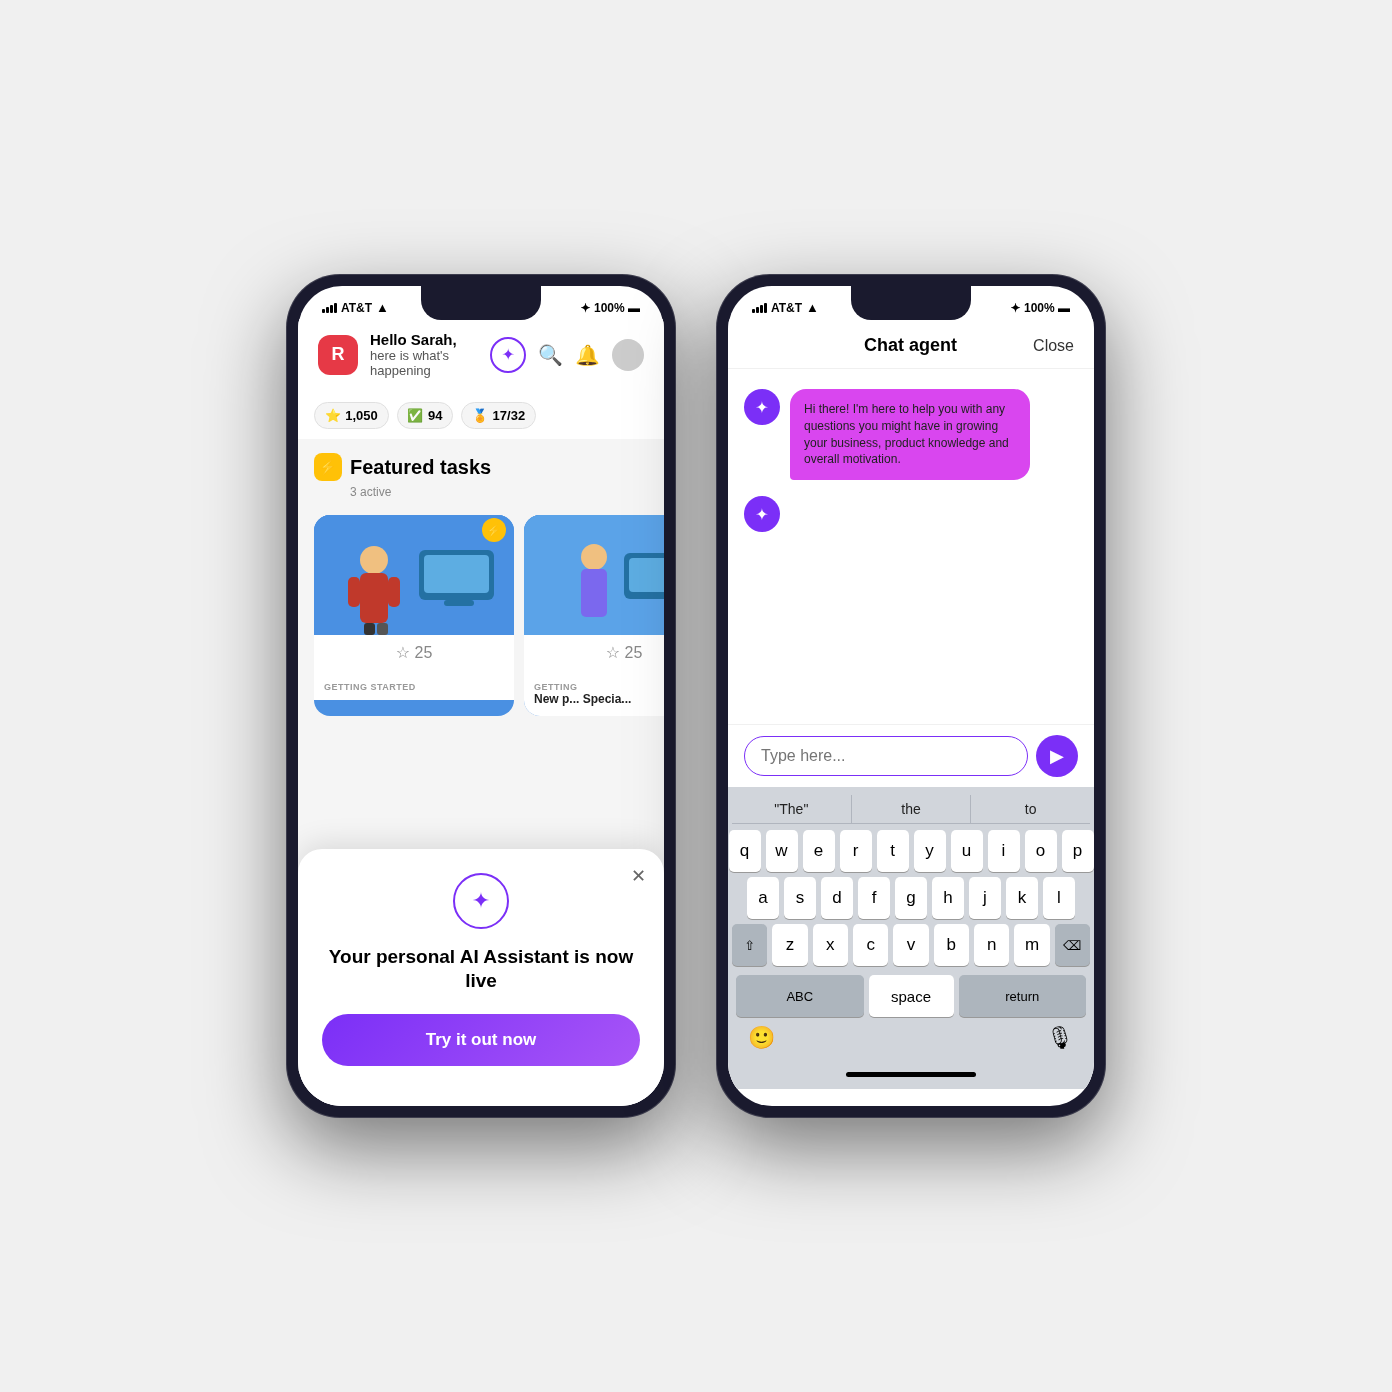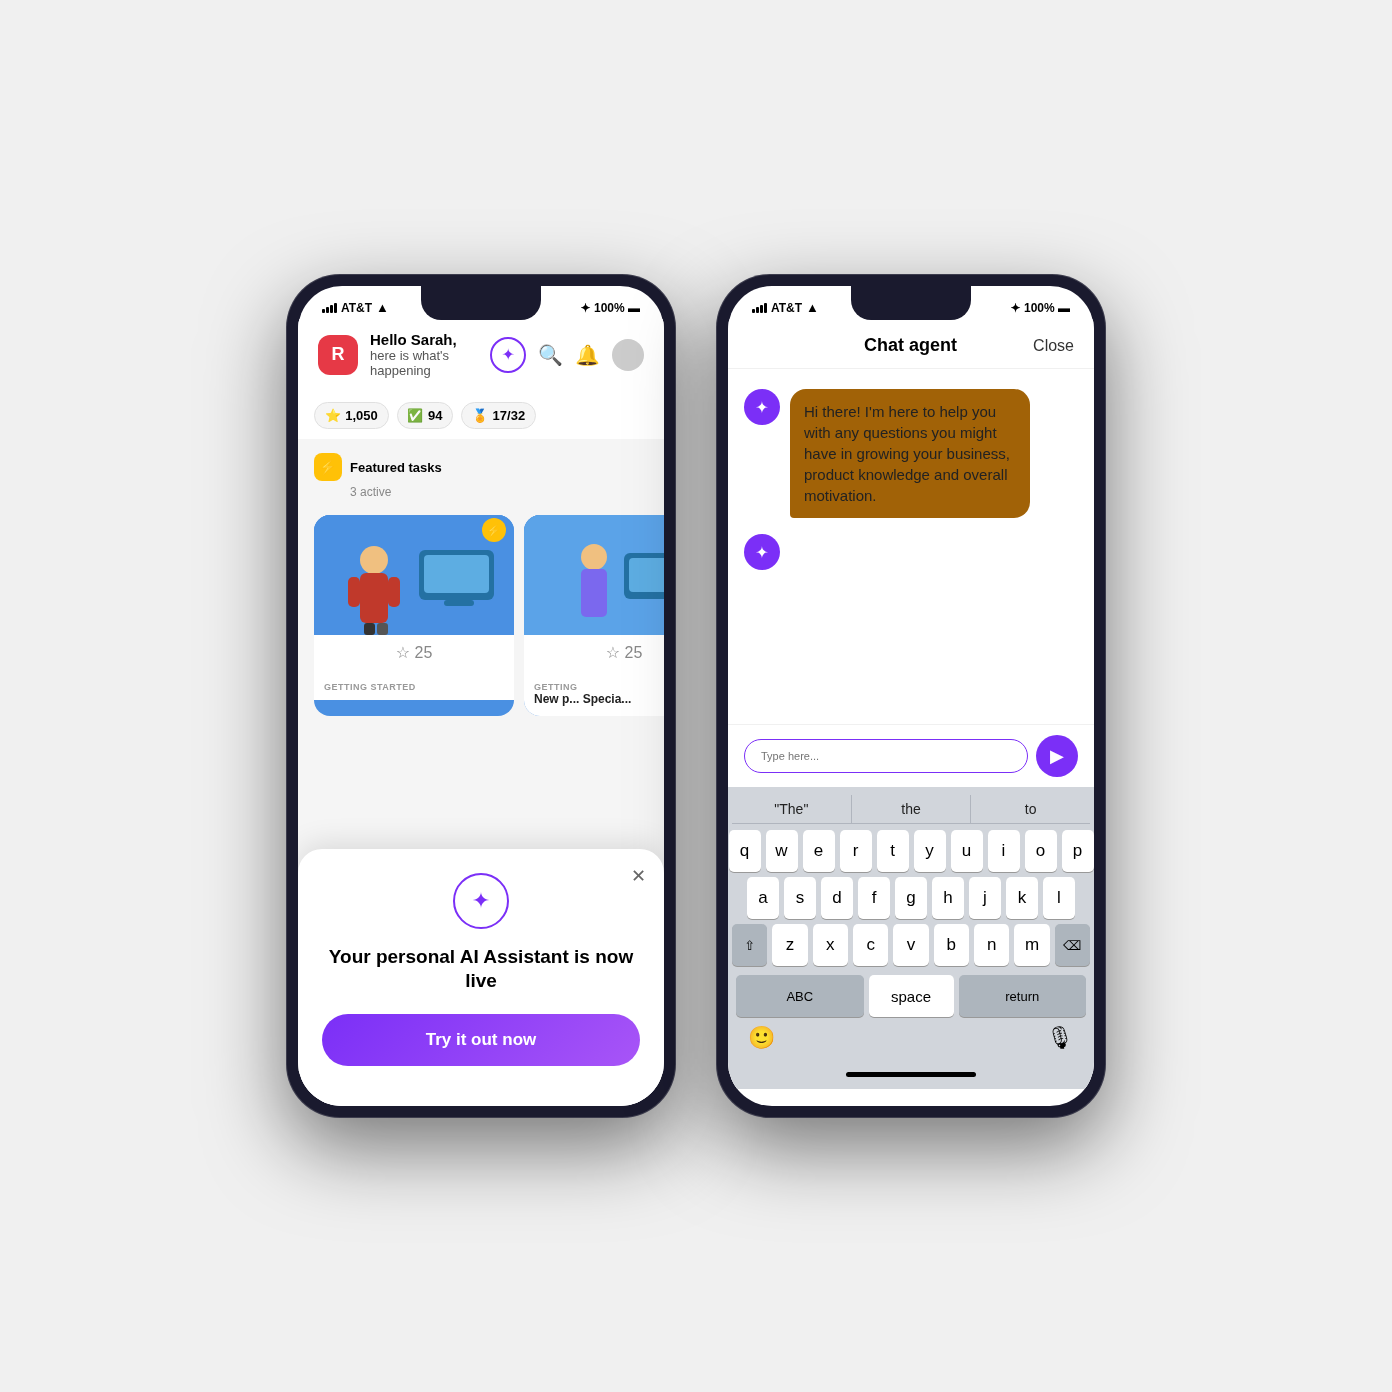--- a/index.html
+++ b/index.html
@@ -115,21 +115,21 @@
 
     .section { padding: 14px 16px 8px; }
     .section-header { display: flex; align-items: center; gap: 8px; margin-bottom: 4px; }
     .section-icon {
       width: 28px; height: 28px;
       background: #ffc107;
       border-radius: 8px;
       display: flex; align-items: center; justify-content: center;
       font-size: 14px;
     }
-    .section-title { font-size: 13px; font-weight: 700; }
+    .section-title { font-size: 20px; font-weight: 700; }
     .section-sub { font-size: 12px; color: #888; margin-left: 36px; }
 
     .cards-row { display: flex; gap: 10px; overflow: hidden; padding: 8px 16px 0; }
     .task-card {
       width: 200px; flex-shrink: 0;
       background: #4a90e2;
       border-radius: 16px;
       overflow: hidden;
       position: relative;
     }
@@ -197,38 +197,38 @@
     .chat-messages { flex: 1; padding: 20px 16px; display: flex; flex-direction: column; gap: 16px; overflow: hidden; }
     .chat-msg { display: flex; gap: 10px; align-items: flex-start; }
     .chat-avatar {
       width: 36px; height: 36px; flex-shrink: 0;
       background: #7b2ff7;
       border-radius: 50%;
       display: flex; align-items: center; justify-content: center;
       color: white; font-size: 16px;
     }
     .chat-bubble {
-      background: #a16207;
+      background: #d946ef;
       border-radius: 16px 16px 16px 4px;
       padding: 12px 14px;
-      font-size: 15px; line-height: 1.4; color: #222;
+      font-size: 12px; line-height: 1.4; color: #222;
       max-width: 240px;
     }
 
     .chat-input-row {
       padding: 10px 16px;
       display: flex; gap: 8px; align-items: center;
       border-top: 1px solid #f0f0f0;
     }
     .chat-input {
       flex: 1;
       border: 1.5px solid #7b2ff7;
       border-radius: 24px;
       padding: 10px 16px;
-      font-size: 11px; color: #15803d;
+      font-size: 16px; color: #15803d;
       outline: none;
       background: #fff;
     }
     .chat-send {
       width: 42px; height: 42px;
       background: #7b2ff7;
       border-radius: 50%;
       display: flex; align-items: center; justify-content: center;
       color: white; font-size: 18px;
       cursor: pointer;

